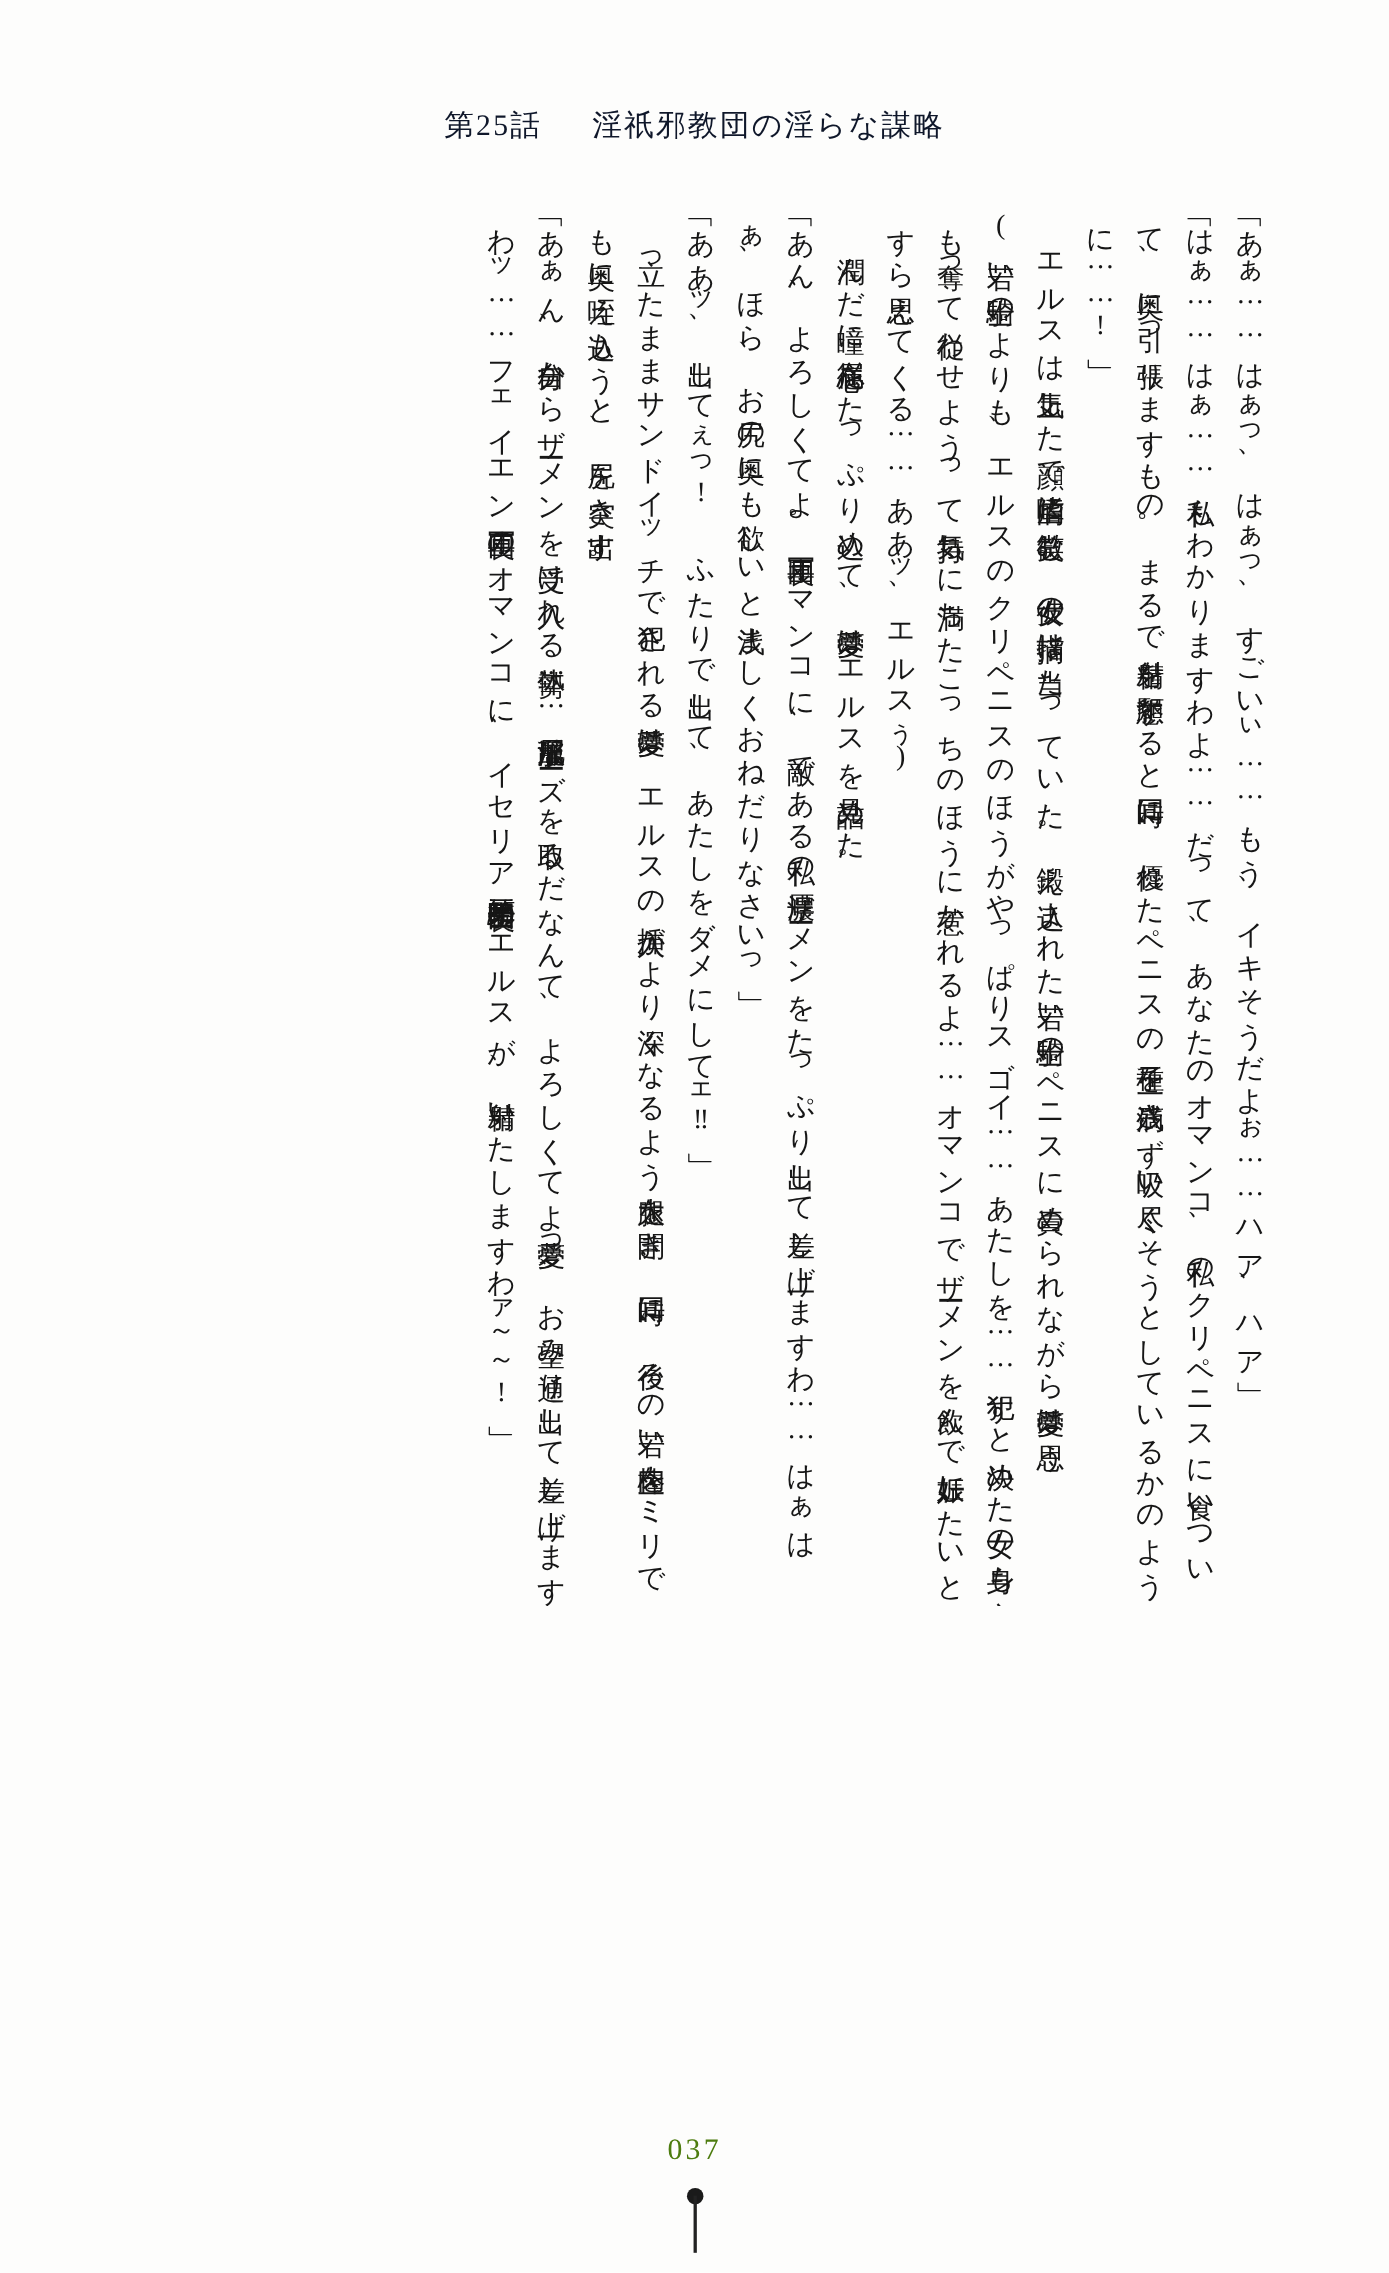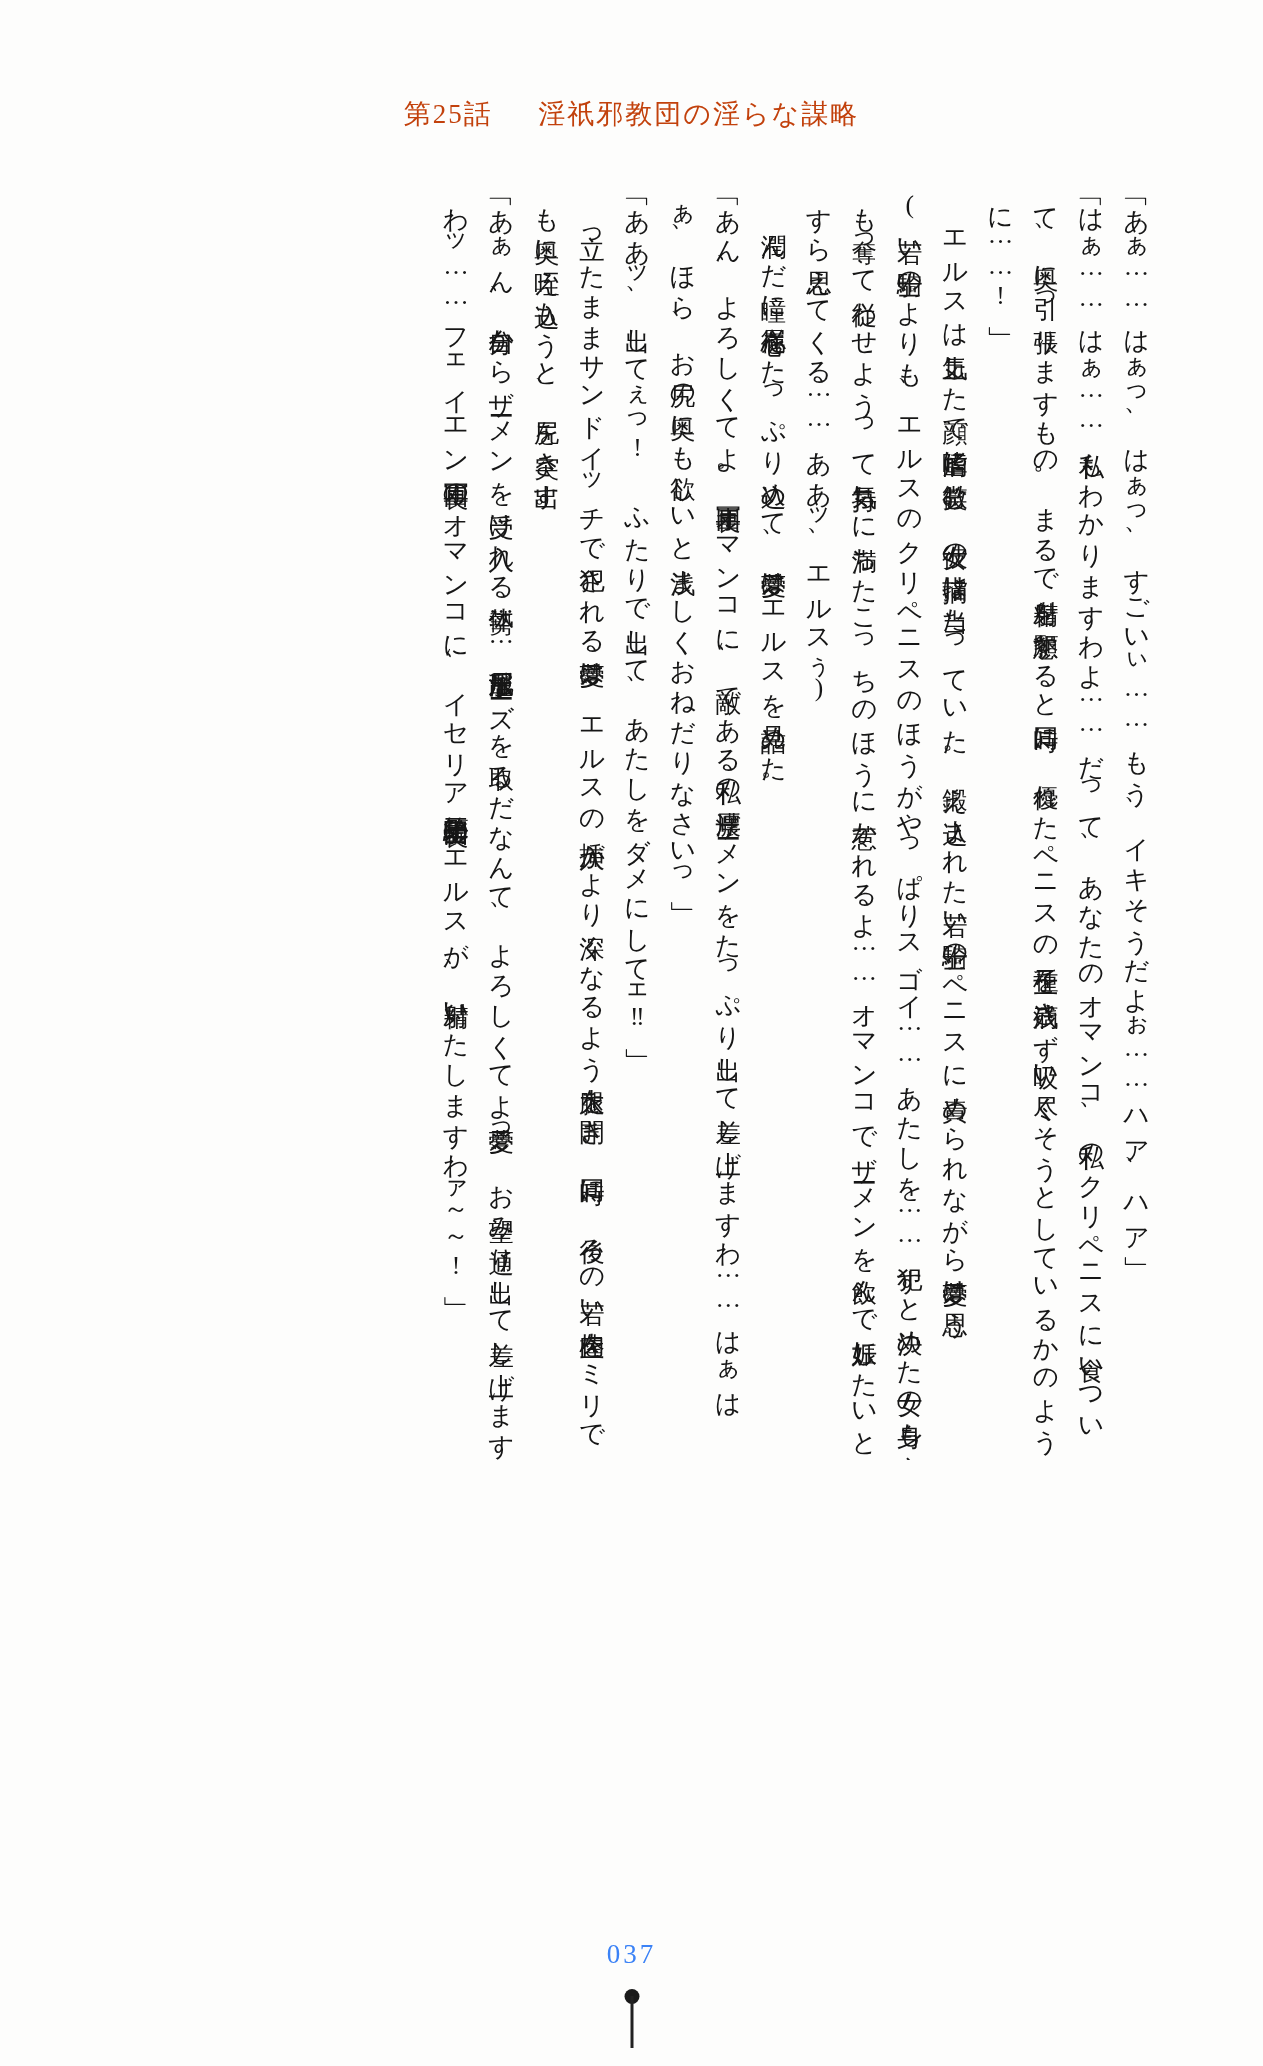--- a/index.html
+++ b/index.html
@@ -24,21 +24,21 @@
 
   
   .running-head {
     position: absolute;
     top: 96px;
     left: 0;
     right: 0;
     text-align: center;
     font-size: 27px;
     letter-spacing: 2px;
-    color: #c2410c;
+    color: #0f172a;
     font-family: "Liberation Serif", "DejaVu Serif", serif;
   }
   .running-head .num {
     margin-right: 2px;
   }
   .running-head .sep {
     display: inline-block;
     width: 26px;
   }
 
@@ -70,21 +70,21 @@
 
   
   .folio {
     position: absolute;
     bottom: 96px;
     left: 0;
     right: 0;
     text-align: center;
     font-size: 27px;
     letter-spacing: 3px;
-    color: #3b82f6;
+    color: #4d7c0f;
     font-family: "Liberation Serif", "DejaVu Serif", serif;
   }
 
   
   .binding-mark {
     position: absolute;
     bottom: 18px;
     left: 50%;
     transform: translateX(-50%);
     width: 3px;

